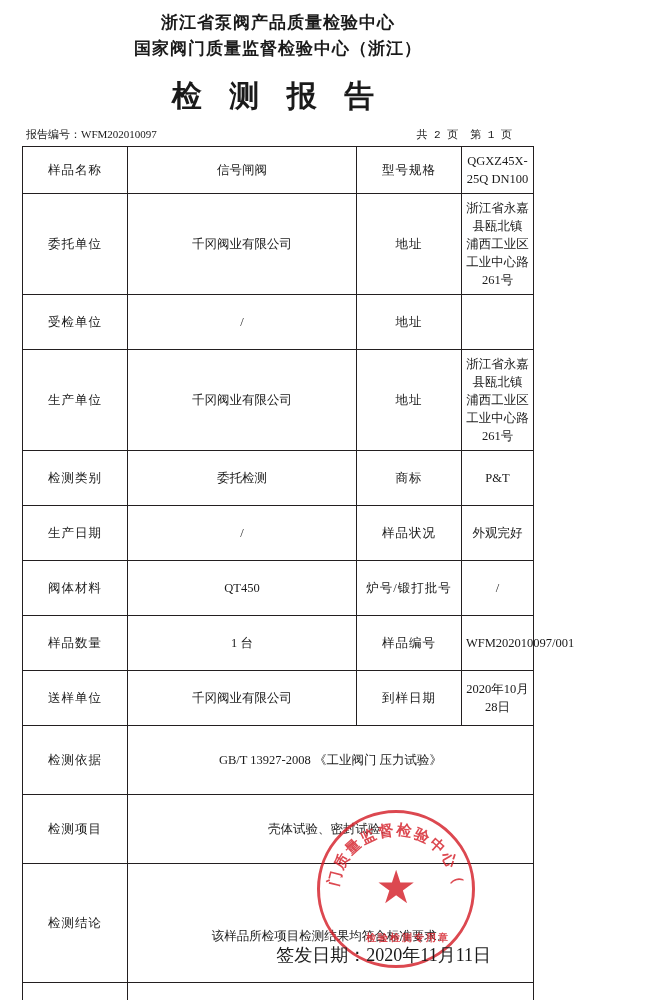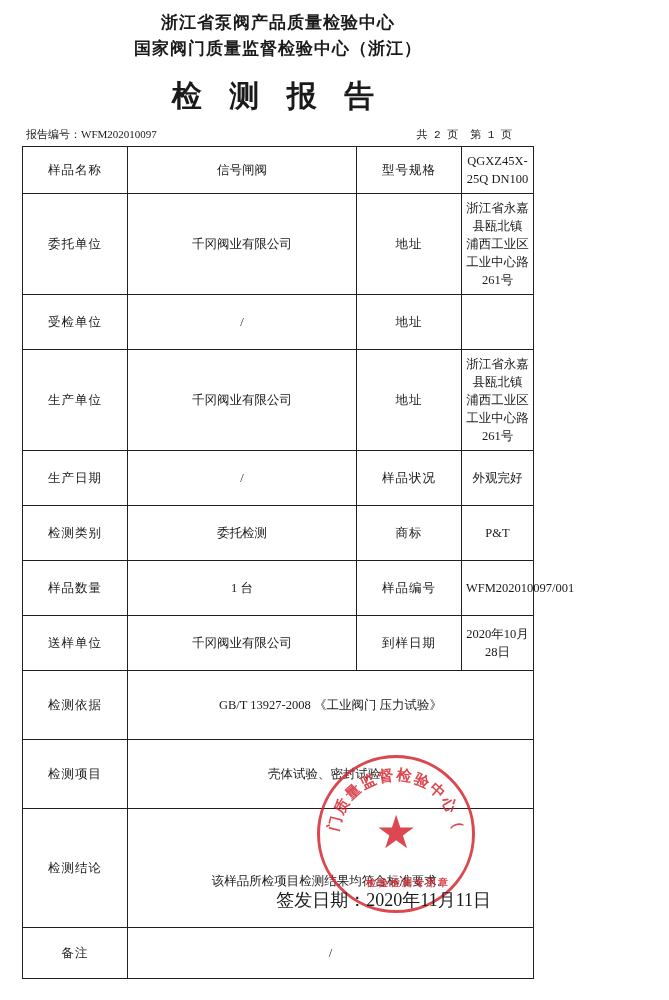--- a/index.html
+++ b/index.html
@@ -200,30 +200,36 @@
       <tr class="row-h50">
         <td class="label">生产单位</td>
         <td class="value">千冈阀业有限公司</td>
         <td class="label2">地址</td>
         <td class="two-line">
           <div>浙江省永嘉县瓯北镇</div>
           <div>浦西工业区工业中心路261号</div>
         </td>
       </tr>
       <tr class="row-h44">
+        <td class="label">检测类别</td>
+        <td class="value">委托检测</td>
+        <td class="label2">商标</td>
+        <td>P&amp;T</td>
+      </tr>
+      <tr class="row-h44">
         <td class="label">生产日期</td>
         <td class="value">/</td>
         <td class="label2">样品状况</td>
         <td>外观完好</td>
       </tr>
       <tr class="row-h44">
-        <td class="label">检测类别</td>
-        <td class="value">委托检测</td>
-        <td class="label2">商标</td>
-        <td>P&amp;T</td>
+        <td class="label">阀体材料</td>
+        <td class="value">QT450</td>
+        <td class="label2">炉号/锻打批号</td>
+        <td>/</td>
       </tr>
       <tr class="row-h44">
         <td class="label">样品数量</td>
         <td class="value">1 台</td>
         <td class="label2">样品编号</td>
         <td>WFM202010097/001</td>
       </tr>
       <tr class="row-h44">
         <td class="label">送样单位</td>
         <td class="value">千冈阀业有限公司</td>

